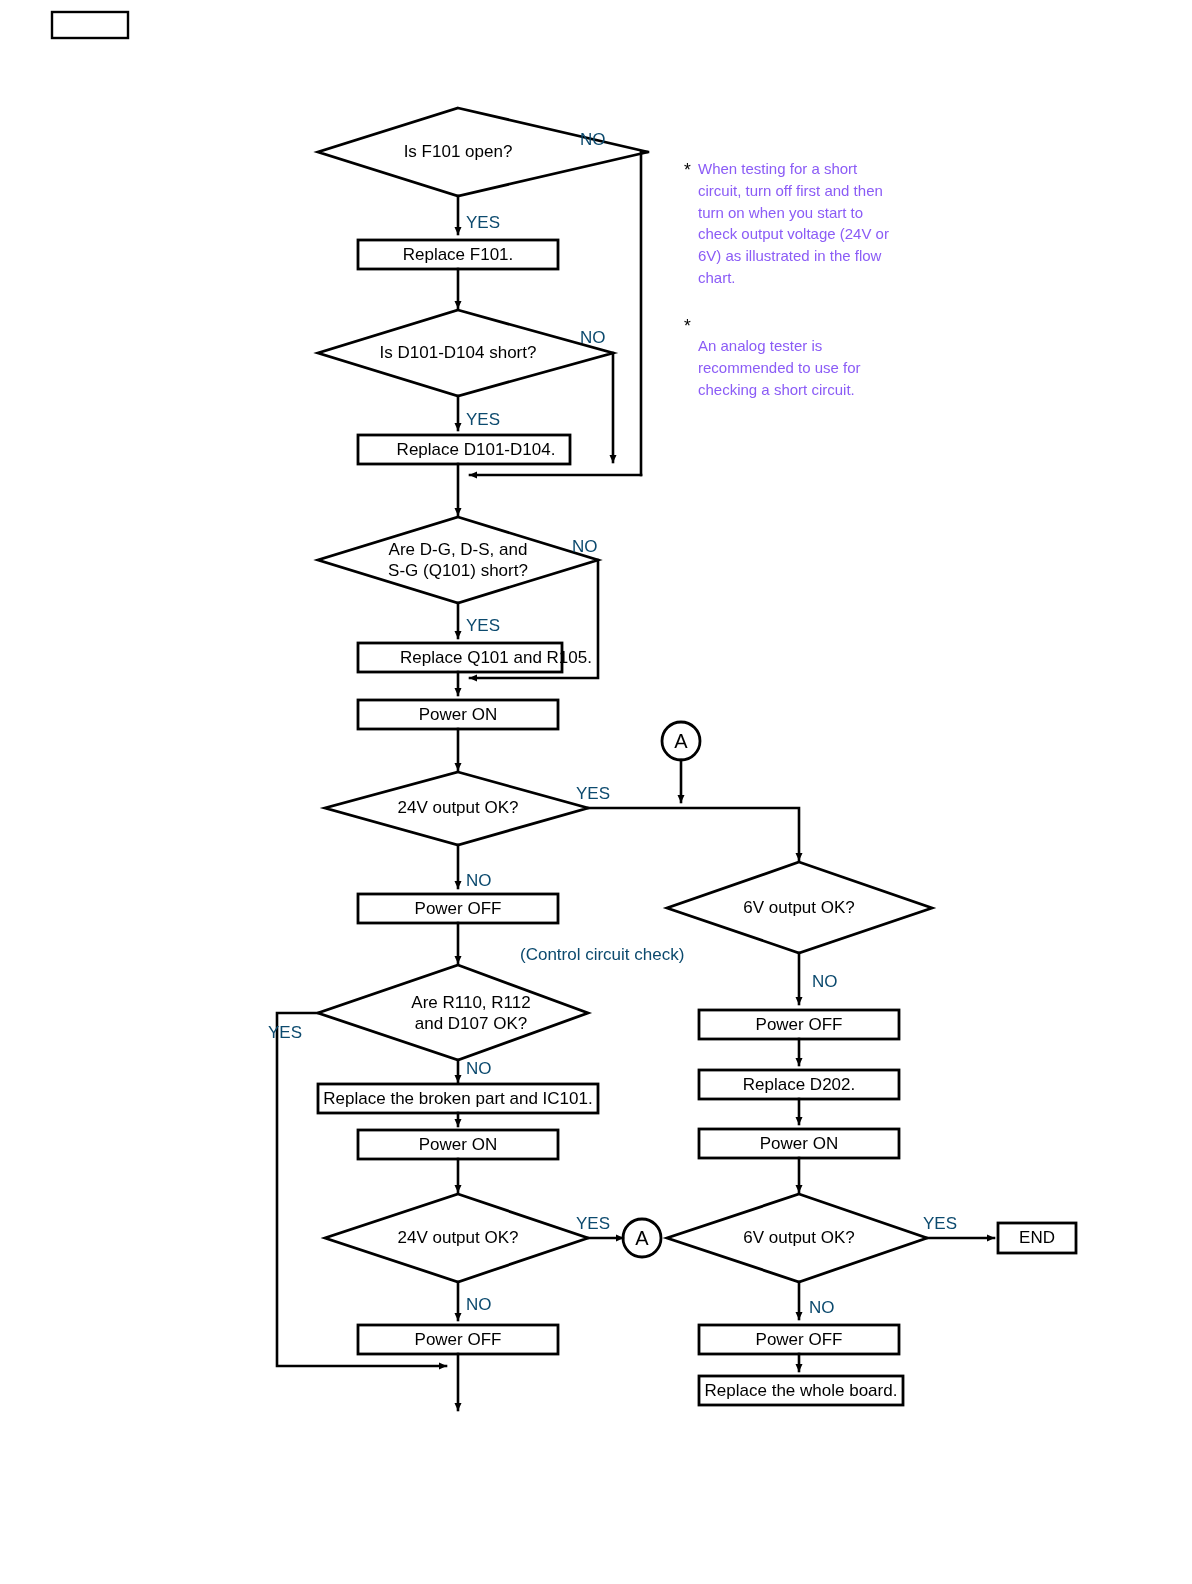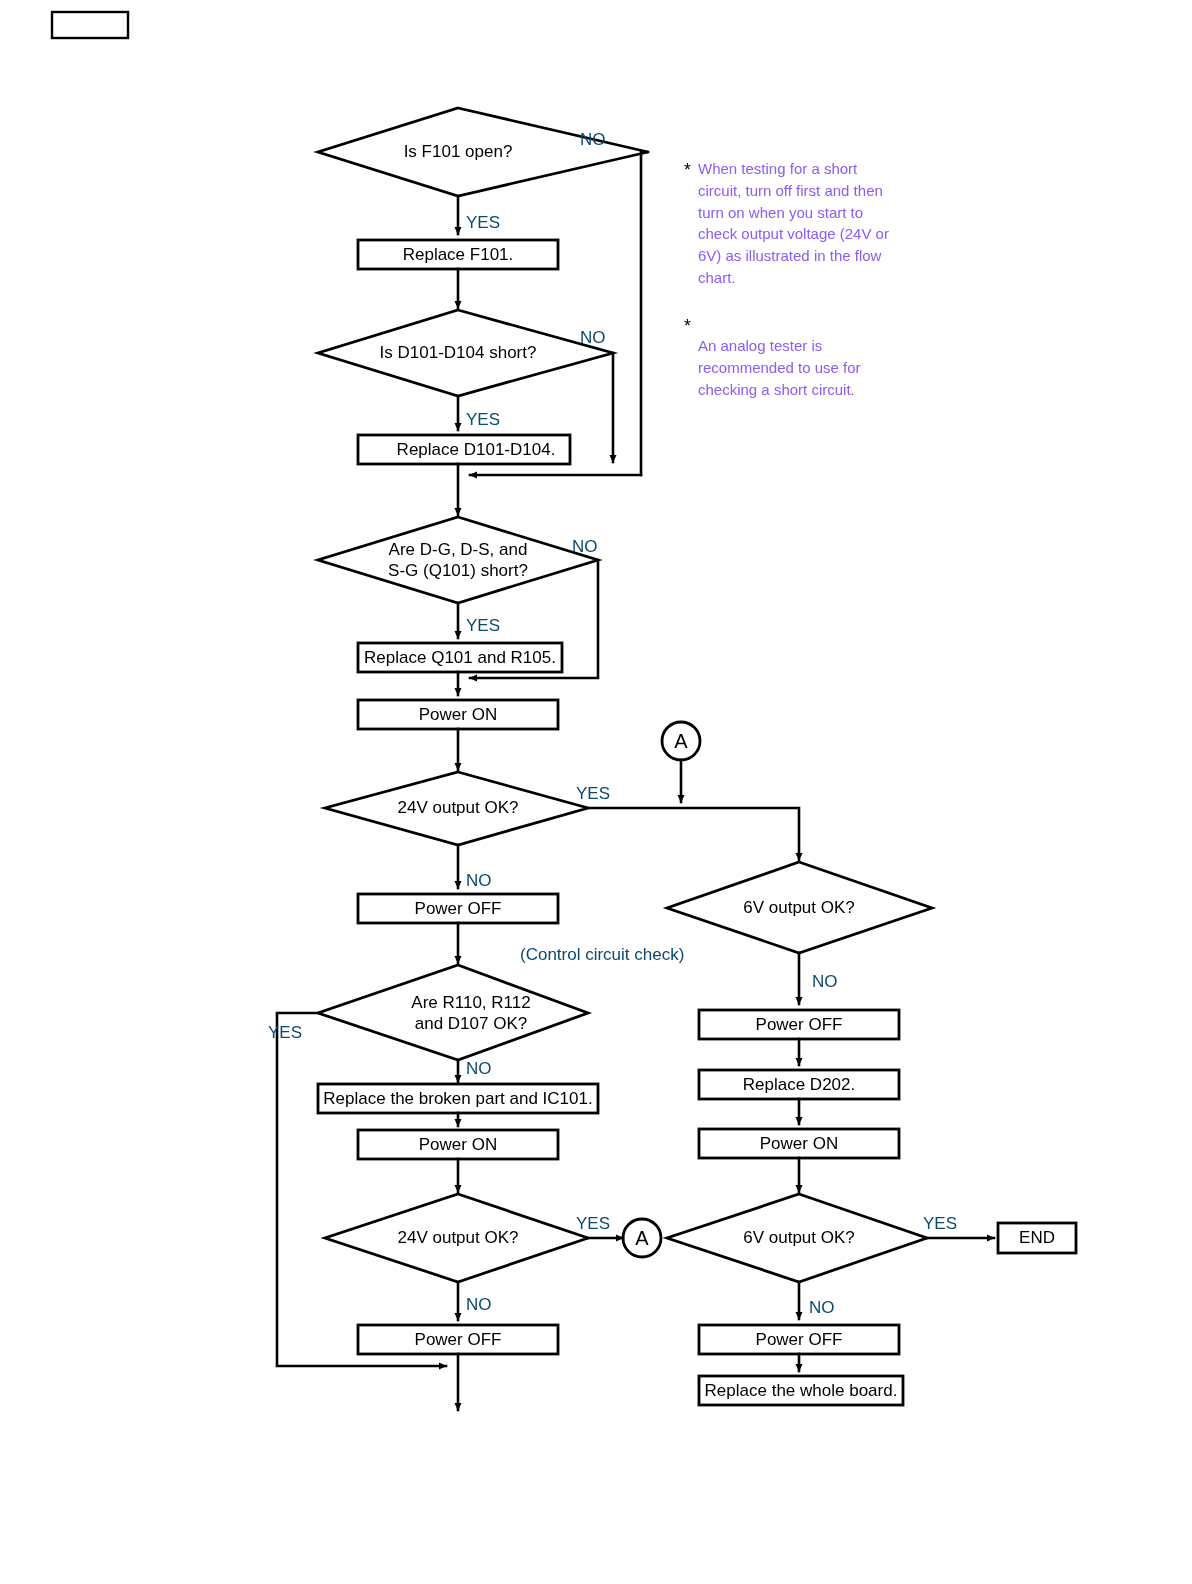--- a/index.html
+++ b/index.html
@@ -132,21 +132,21 @@
   <div class="shape-text" style="left:328px;top:1218px;width:260px;height:40px;">24V output OK?</div>
 
   <div class="shape-text" style="left:669px;top:888px;width:260px;height:40px;">6V output OK?</div>
 
   <div class="shape-text" style="left:669px;top:1218px;width:260px;height:40px;">6V output OK?</div>
 
   <div class="shape-text" style="left:358px;top:240px;width:200px;height:29px;">Replace F101.</div>
 
   <div class="shape-text" style="left:358px;top:435px;width:212px;height:29px;padding-left:12px;">Replace D101-D104.</div>
 
-  <div class="shape-text" style="left:358px;top:643px;width:204px;height:29px;">Replace Q101 and R105.</div>
+  <div class="shape-text" style="left:358px;top:643px;width:204px;height:29px;padding-left:36px;">Replace Q101 and R105.</div>
 
   <div class="shape-text" style="left:358px;top:700px;width:200px;height:29px;">Power ON</div>
 
   <div class="shape-text" style="left:358px;top:894px;width:200px;height:29px;">Power OFF</div>
 
   <div class="shape-text" style="left:318px;top:1084px;width:280px;height:29px;">Replace the broken part and IC101.</div>
 
   <div class="shape-text" style="left:358px;top:1130px;width:200px;height:29px;">Power ON</div>
 
   <div class="shape-text" style="left:358px;top:1325px;width:200px;height:29px;">Power OFF</div>

